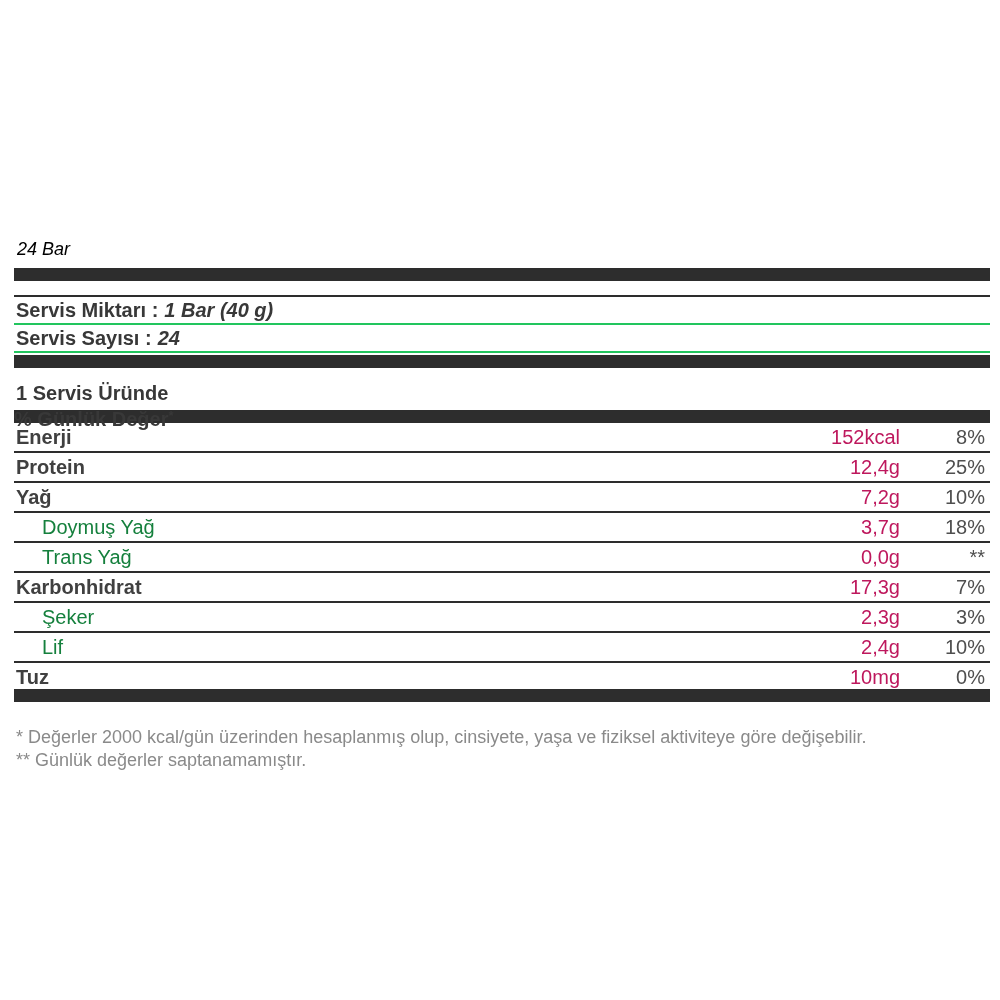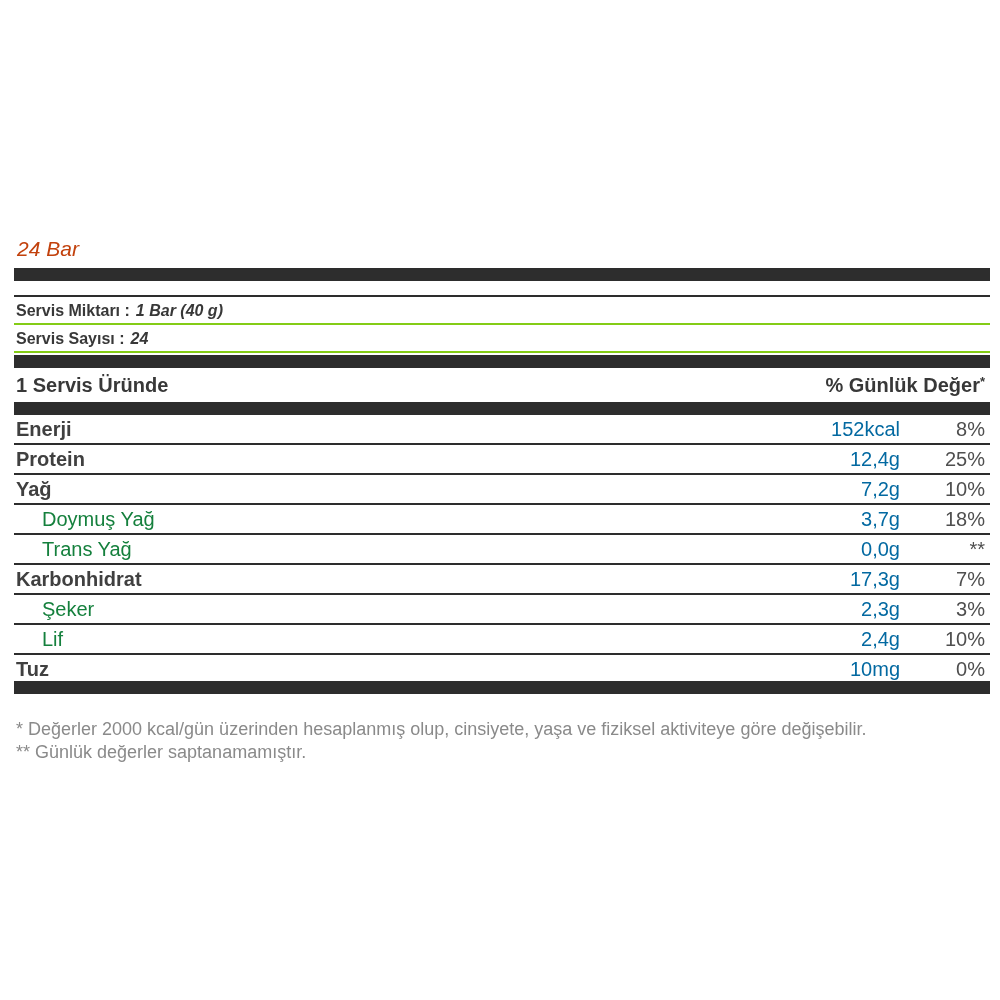--- a/index.html
+++ b/index.html
@@ -13,59 +13,60 @@
     -webkit-font-smoothing: antialiased;
   }
   .sheet {
     position: absolute;
     left: 14px;
     top: 238px;
     width: 976px;
   }
   .title {
     font-style: italic;
-    font-size: 21px;
+    font-size: 18px;
     line-height: 22px;
     padding-left: 3px;
-    color: #c2410c;
+    color: #000000;
     margin-bottom: 8px;
   }
   .thick-bar {
     height: 13px;
     background: #2d2d2d;
     width: 100%;
   }
   
   .servings {
     margin-top: 14px;
     border-top: 2px solid #2d2d2d;
   }
   .serving-row {
     height: 26px;
-    border-bottom: 2px solid #84cc16;
-    font-size: 16px;
+    border-bottom: 2px solid #22c55e;
+    font-size: 20px;
     font-weight: bold;
     line-height: 27px;
     padding-left: 2px;
     white-space: nowrap;
   }
   .serving-row .sv-value {
     font-style: italic;
     margin-left: 6px;
   }
   .bar-after-servings { margin-top: 2px; }
   
   .header-row {
     display: flex;
     align-items: flex-start;
     height: 30px;
-    padding-top: 4px;
+    padding-top: 12px;
     font-size: 20px;
     font-weight: bold;
     line-height: 26px;
+    flex-direction: column;
   }
   .header-left { flex: 1; padding-left: 2px; }
   .header-right { text-align: left; padding-right: 5px; white-space: nowrap; }
   .header-right sup {
     font-size: 13px;
     vertical-align: top;
     position: relative;
     top: -3px;
   }
   
@@ -86,21 +87,21 @@
     color: #404040;
   }
   .nutrient-row.indent .col-name {
     padding-left: 28px;
     font-weight: normal;
     color: #15803d;
   }
   .col-amount {
     width: 150px;
     text-align: right;
-    color: #0369a1;
+    color: #be185d;
   }
   .col-daily {
     width: 85px;
     text-align: right;
     padding-right: 5px;
     color: #4f4f4f;
   }
   
   .footnotes {
     margin-top: 24px;

